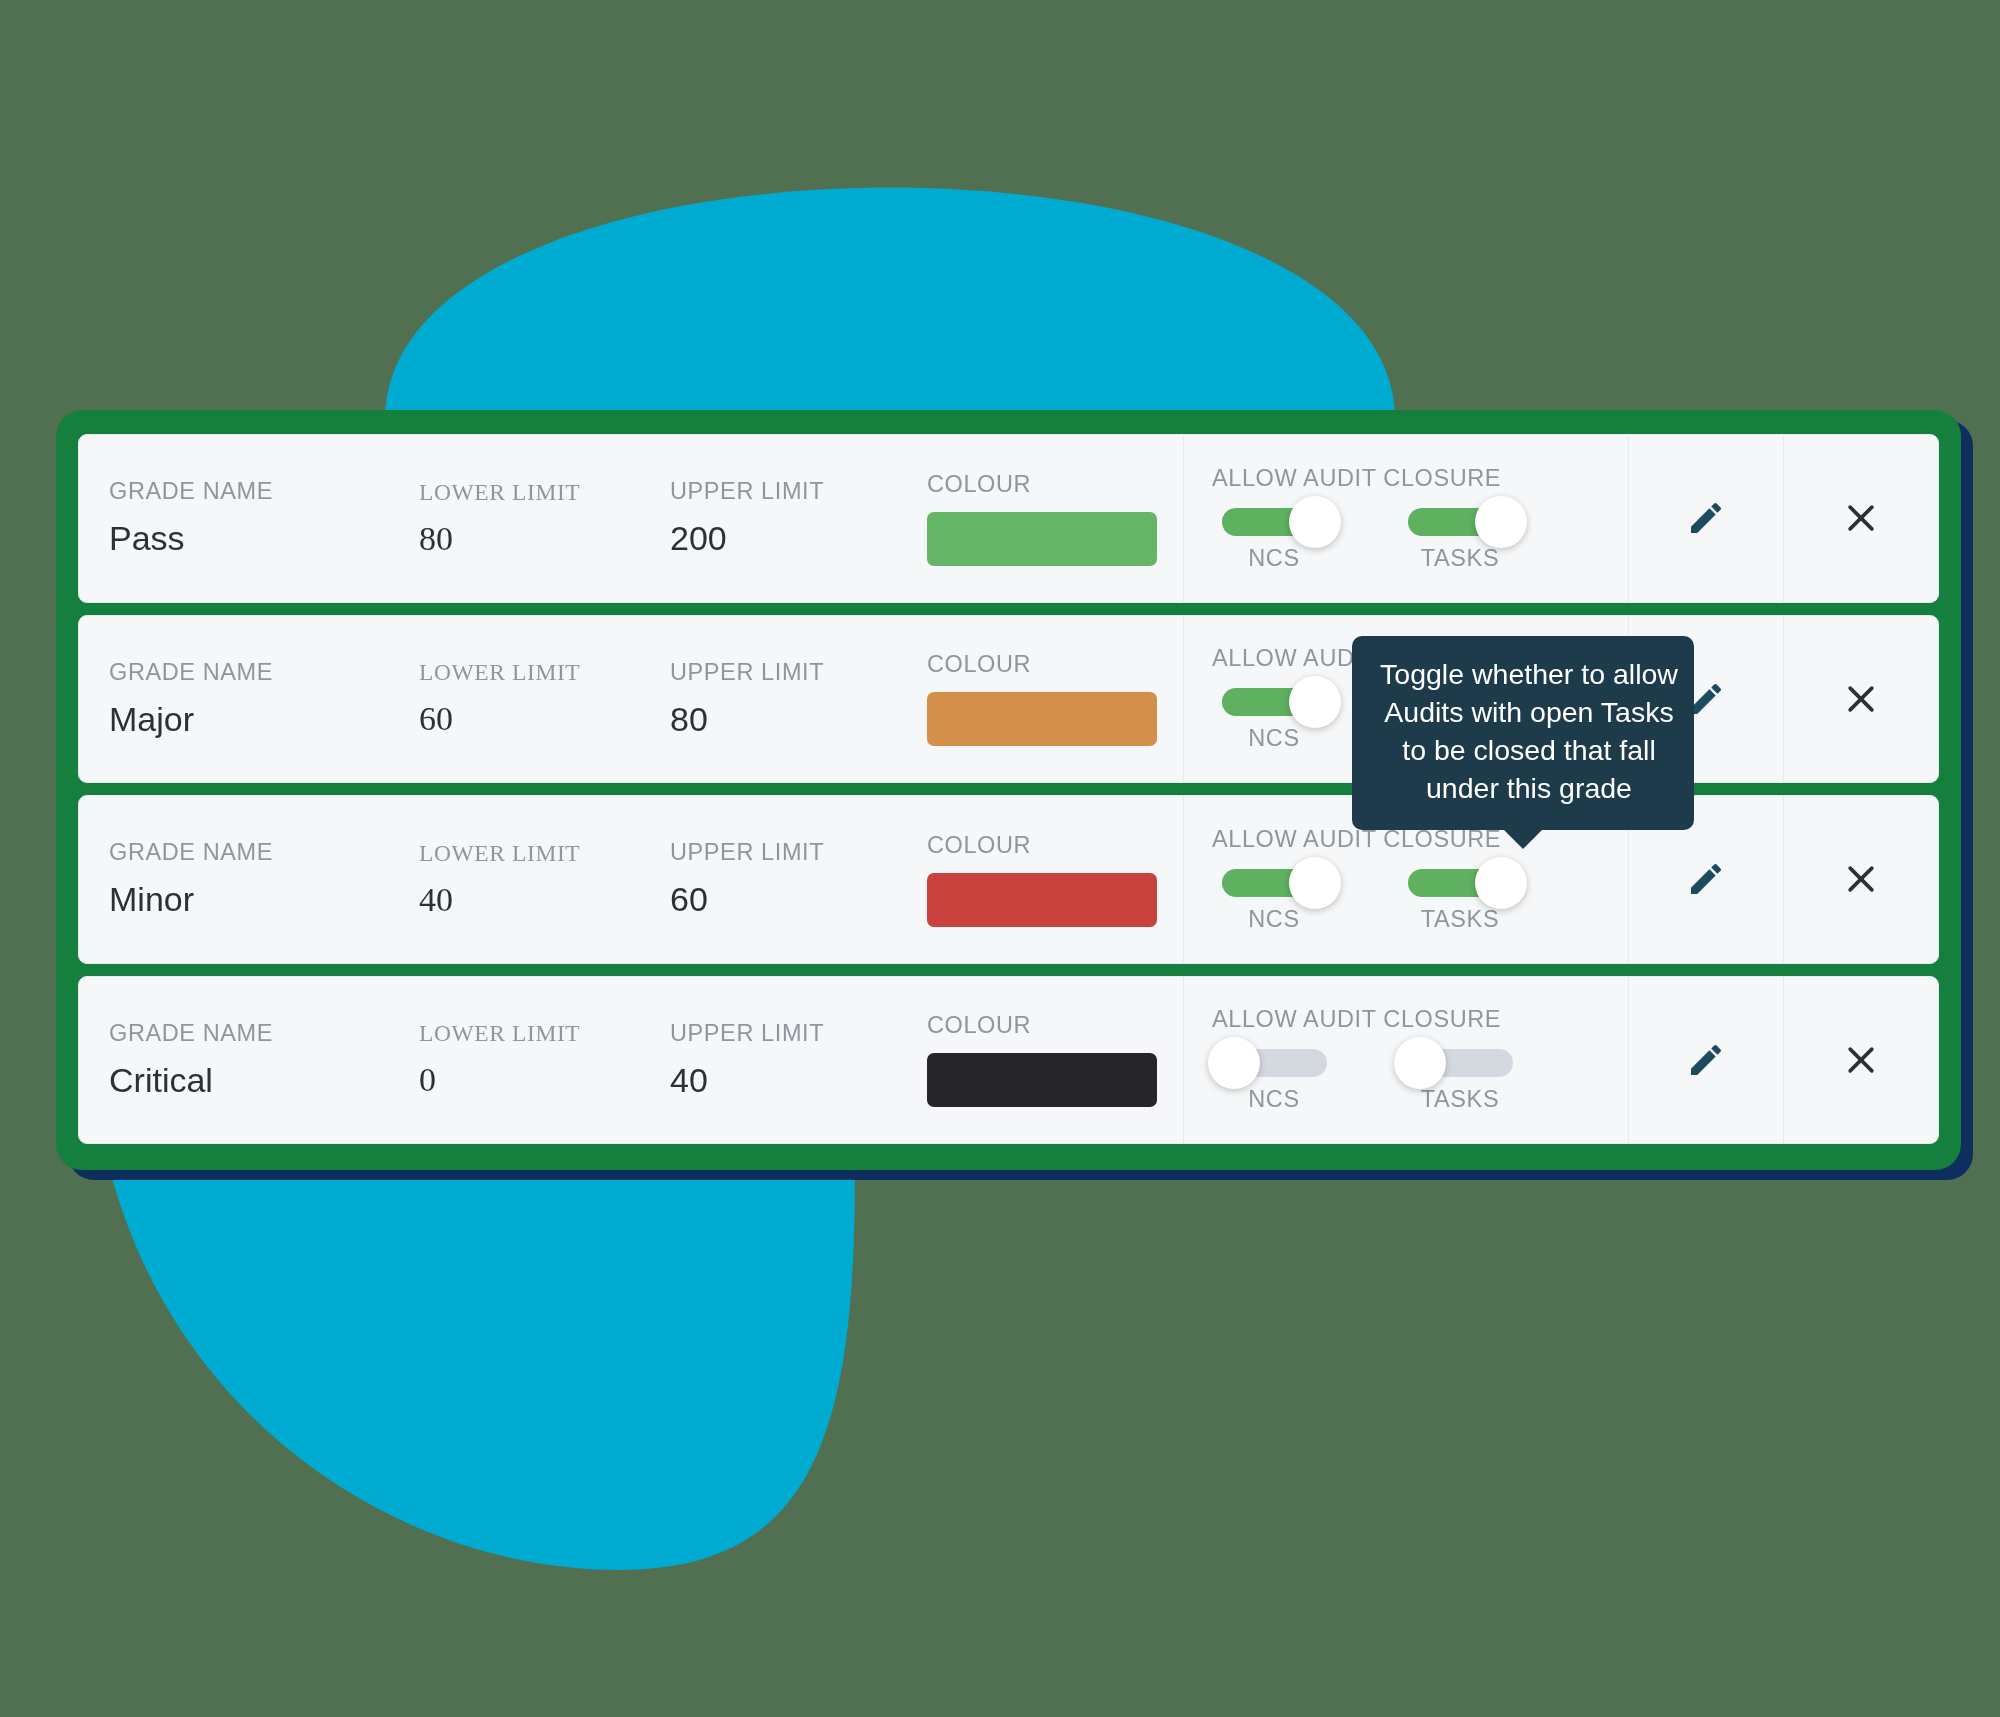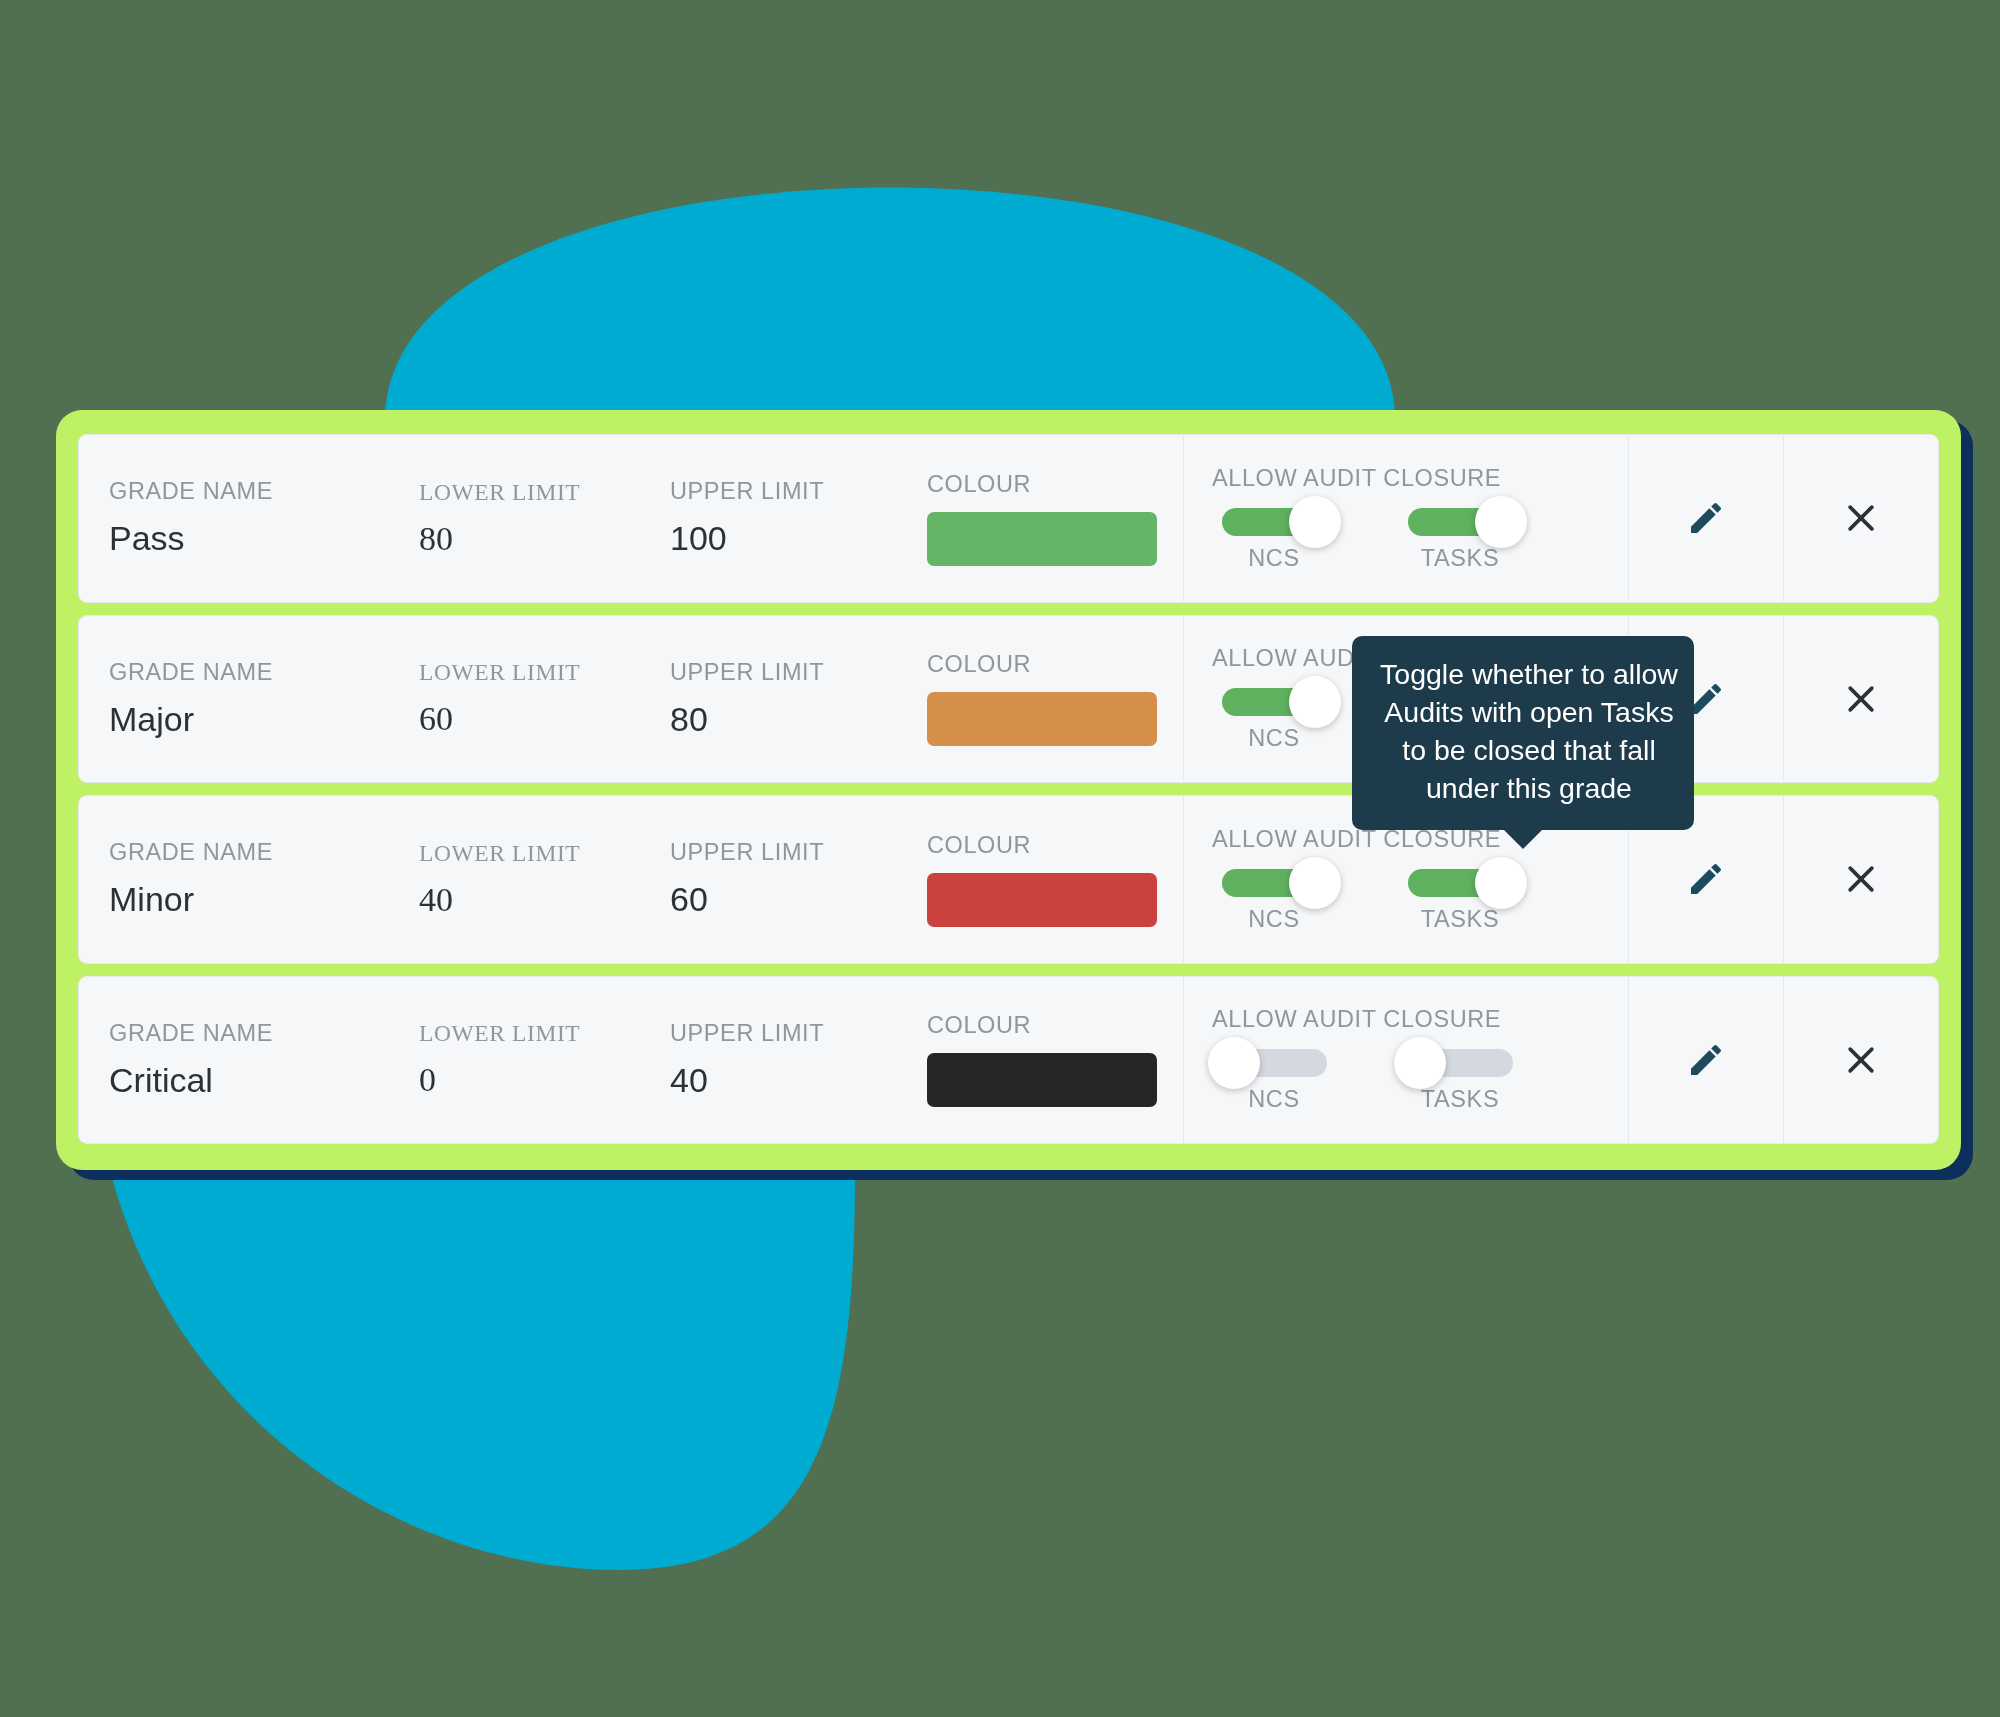--- a/index.html
+++ b/index.html
@@ -34,21 +34,21 @@
     background: #0d2f5e;
     border-radius: 26px;
   }
 
   #grade-card {
     position: absolute;
     left: 56px;
     top: 410px;
     width: 1905px;
     height: 760px;
-    background: #bef264;
+    background: #15803d;
     border-radius: 26px;
     padding: 24px 22px 26px 22px;
     display: flex;
     flex-direction: column;
     gap: 12px;
   }
 
   .grade-row {
     flex: 1;
     background: #f5f7f9;
@@ -198,21 +198,21 @@
     <div class="cell col-grade">
       <div class="field-label">GRADE NAME</div>
       <div class="field-value">Pass</div>
     </div>
     <div class="cell col-lower">
       <div class="field-label">LOWER LIMIT</div>
       <div class="field-value">80</div>
     </div>
     <div class="cell col-upper">
       <div class="field-label">UPPER LIMIT</div>
-      <div class="field-value">100</div>
+      <div class="field-value">200</div>
     </div>
     <div class="cell col-colour">
       <div class="field-label">COLOUR</div>
       <div class="colour-swatch" style="background: rgb(101, 181, 103);"></div>
     </div>
     <div class="col-toggles">
       <div class="field-label">ALLOW AUDIT CLOSURE</div>
       <div class="toggle-group">
         <div class="toggle-unit">
           <div class="switch on">

